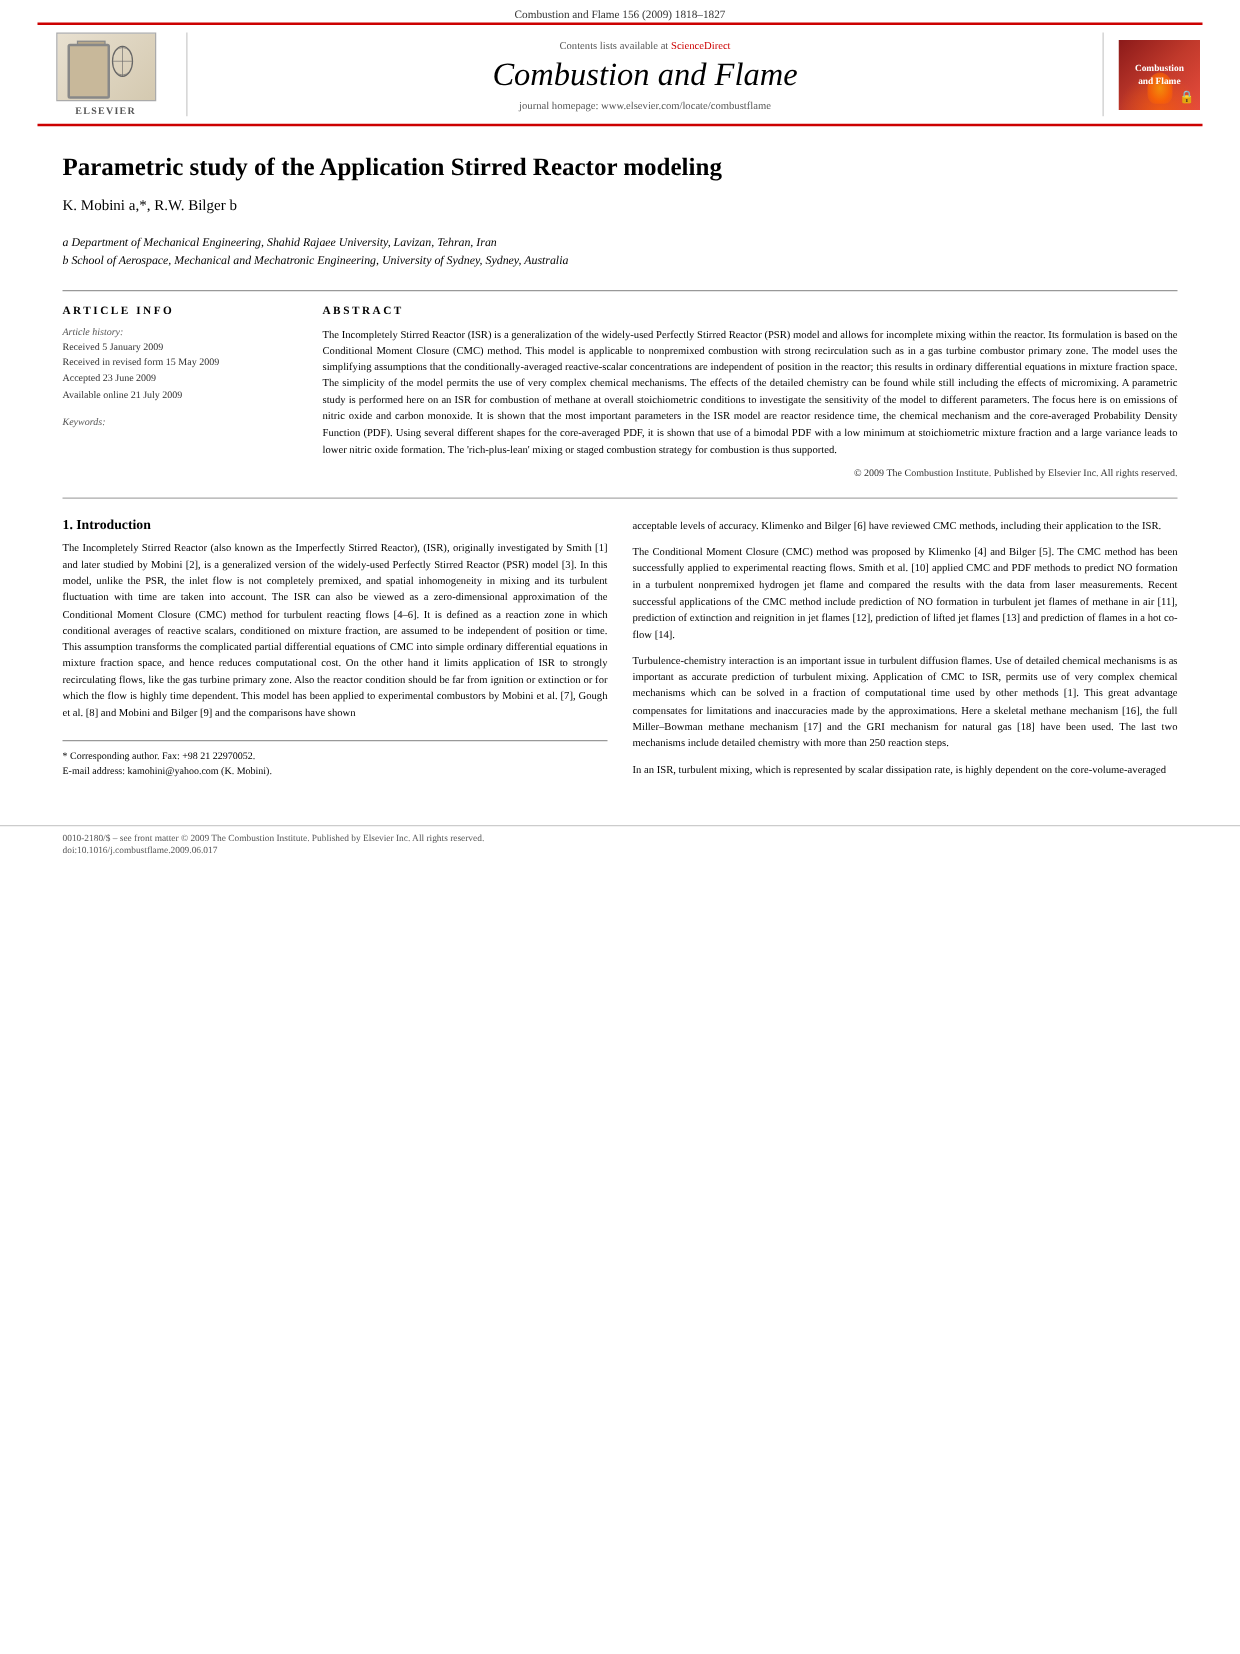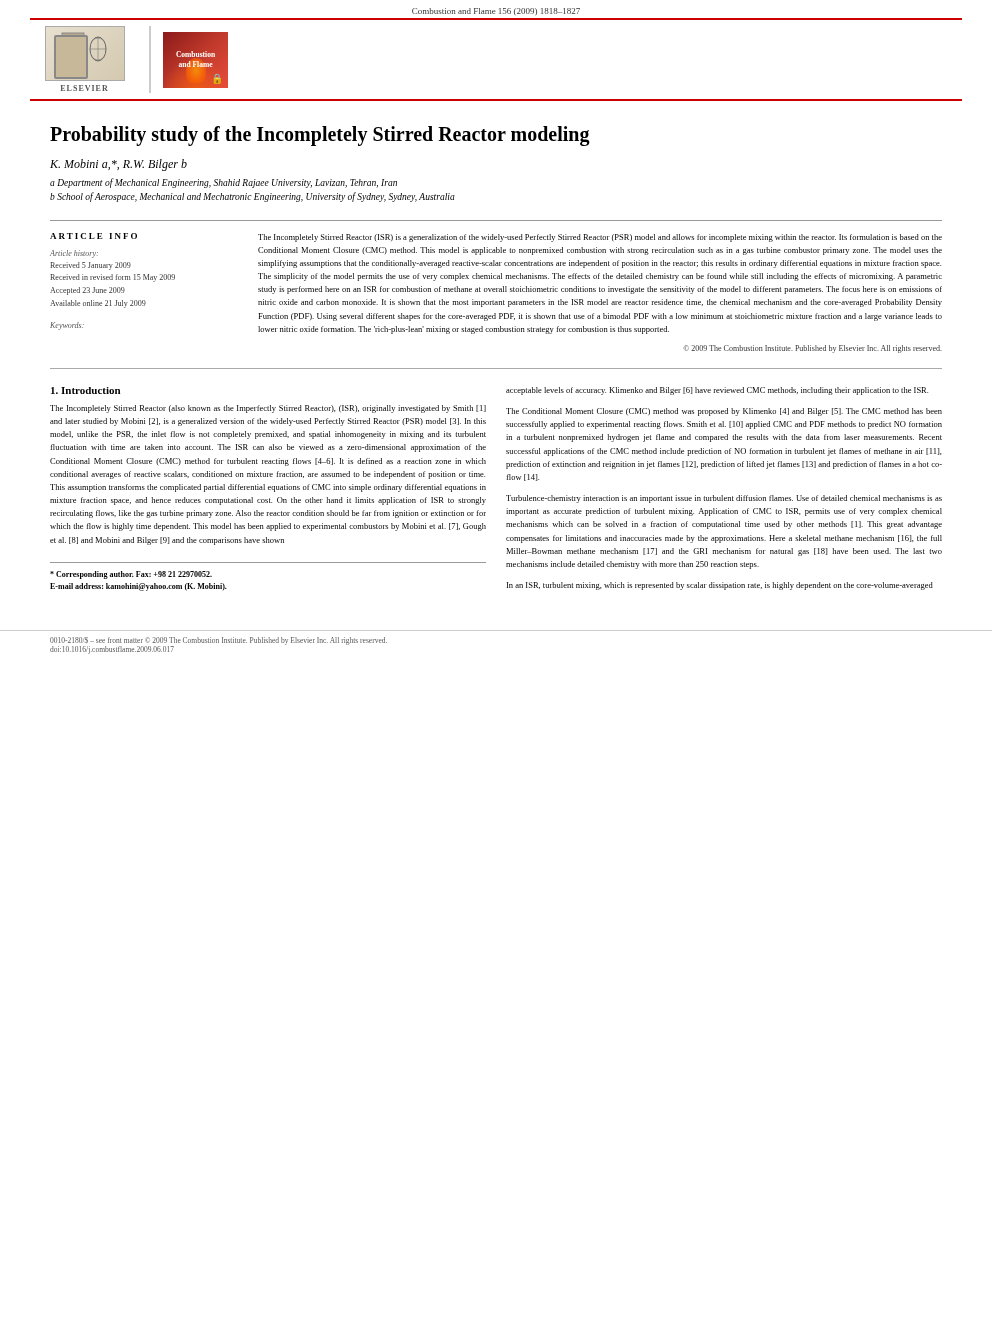--- a/index.html
+++ b/index.html
@@ -180,22 +180,21 @@
       font-size: 20px;
       font-weight: bold;
       color: #000;
       margin-bottom: 10px;
       line-height: 1.3;
     }
 
     .authors {
       font-size: 12px;
       color: #000;
-      margin-bottom: 4px;
-      font-style: italic;
+      margin-bottom: 16px;
     }
 
     .affiliations {
       font-size: 9.5px;
       font-style: italic;
       color: #000;
       margin-bottom: 15px;
       line-height: 1.5;
     }
 
@@ -307,21 +306,20 @@
       line-height: 1.55;
       color: #000;
       text-align: justify;
       margin-bottom: 8px;
     }
 
     .footnote-area {
       border-top: 1px solid #999;
       margin-top: 15px;
       padding-top: 6px;
-      font-weight: bold;
     }
 
     .footnote-text {
       font-size: 8px;
       color: #000;
       line-height: 1.5;
     }
 
     .bottom-bar {
       border-top: 1px solid #ccc;
@@ -348,35 +346,43 @@
         <ellipse cx="38" cy="18" rx="8" ry="12" fill="none" stroke="#666" stroke-width="1"></ellipse>
         <line x1="30" y1="18" x2="46" y2="18" stroke="#666" stroke-width="0.5"></line>
         <line x1="38" y1="6" x2="38" y2="30" stroke="#666" stroke-width="0.5"></line>
         <path d="M32 10 Q38 4 44 10" fill="none" stroke="#666" stroke-width="0.5"></path>
         <path d="M32 26 Q38 32 44 26" fill="none" stroke="#666" stroke-width="0.5"></path>
       </svg>
     </div>
     <div class="elsevier-text">ELSEVIER</div>
   </div>
 
+  <div class="journal-center">
+    <div class="contents-available">
+      <span>Contents lists available at</span>
+      <a class="sciencedirect-link">ScienceDirect</a>
+    </div>
+    <div class="journal-title-main">Combustion and Flame</div>
+    <div class="journal-homepage">journal homepage: www.elsevier.com/locate/combustflame</div>
+  </div>
 
   <div class="journal-logo-right">
     <div class="combustion-box">
       <div class="combustion-box-text">
         <span>Combustion</span><br>
         <span>and Flame</span>
       </div>
       <span class="lock-icon">🔒</span>
     </div>
   </div>
 </div>
 
 <div class="paper-content">
 
-  <div class="paper-title">Probability study of the Incompletely Stirred Reactor modeling</div>
+  <div class="paper-title">Parametric study of the Application Stirred Reactor modeling</div>
 
   <div class="authors">
     <span>K. Mobini a,*, R.W. Bilger b</span>
   </div>
 
   <div class="affiliations">
     <div>a Department of Mechanical Engineering, Shahid Rajaee University, Lavizan, Tehran, Iran</div>
     <div>b School of Aerospace, Mechanical and Mechatronic Engineering, University of Sydney, Sydney, Australia</div>
   </div>
 
@@ -394,20 +400,21 @@
         <div class="date-line">Accepted 23 June 2009</div>
         <div class="date-line">Available online 21 July 2009</div>
       </div>
 
       <div class="article-info-section">
         <span class="label">Keywords:</span>
       </div>
     </div>
 
     <div class="abstract-section">
+      <div class="abstract-title">ABSTRACT</div>
       <div class="abstract-text">The Incompletely Stirred Reactor (ISR) is a generalization of the widely-used Perfectly Stirred Reactor (PSR) model and allows for incomplete mixing within the reactor. Its formulation is based on the Conditional Moment Closure (CMC) method. This model is applicable to nonpremixed combustion with strong recirculation such as in a gas turbine combustor primary zone. The model uses the simplifying assumptions that the conditionally-averaged reactive-scalar concentrations are independent of position in the reactor; this results in ordinary differential equations in mixture fraction space. The simplicity of the model permits the use of very complex chemical mechanisms. The effects of the detailed chemistry can be found while still including the effects of micromixing. A parametric study is performed here on an ISR for combustion of methane at overall stoichiometric conditions to investigate the sensitivity of the model to different parameters. The focus here is on emissions of nitric oxide and carbon monoxide. It is shown that the most important parameters in the ISR model are reactor residence time, the chemical mechanism and the core-averaged Probability Density Function (PDF). Using several different shapes for the core-averaged PDF, it is shown that use of a bimodal PDF with a low minimum at stoichiometric mixture fraction and a large variance leads to lower nitric oxide formation. The 'rich-plus-lean' mixing or staged combustion strategy for combustion is thus supported.</div>
       <div class="copyright-line">© 2009 The Combustion Institute. Published by Elsevier Inc. All rights reserved.</div>
     </div>
   </div>
 
   <hr class="section-divider">
 
   <div class="body-two-col">
 
     <div class="body-col">

